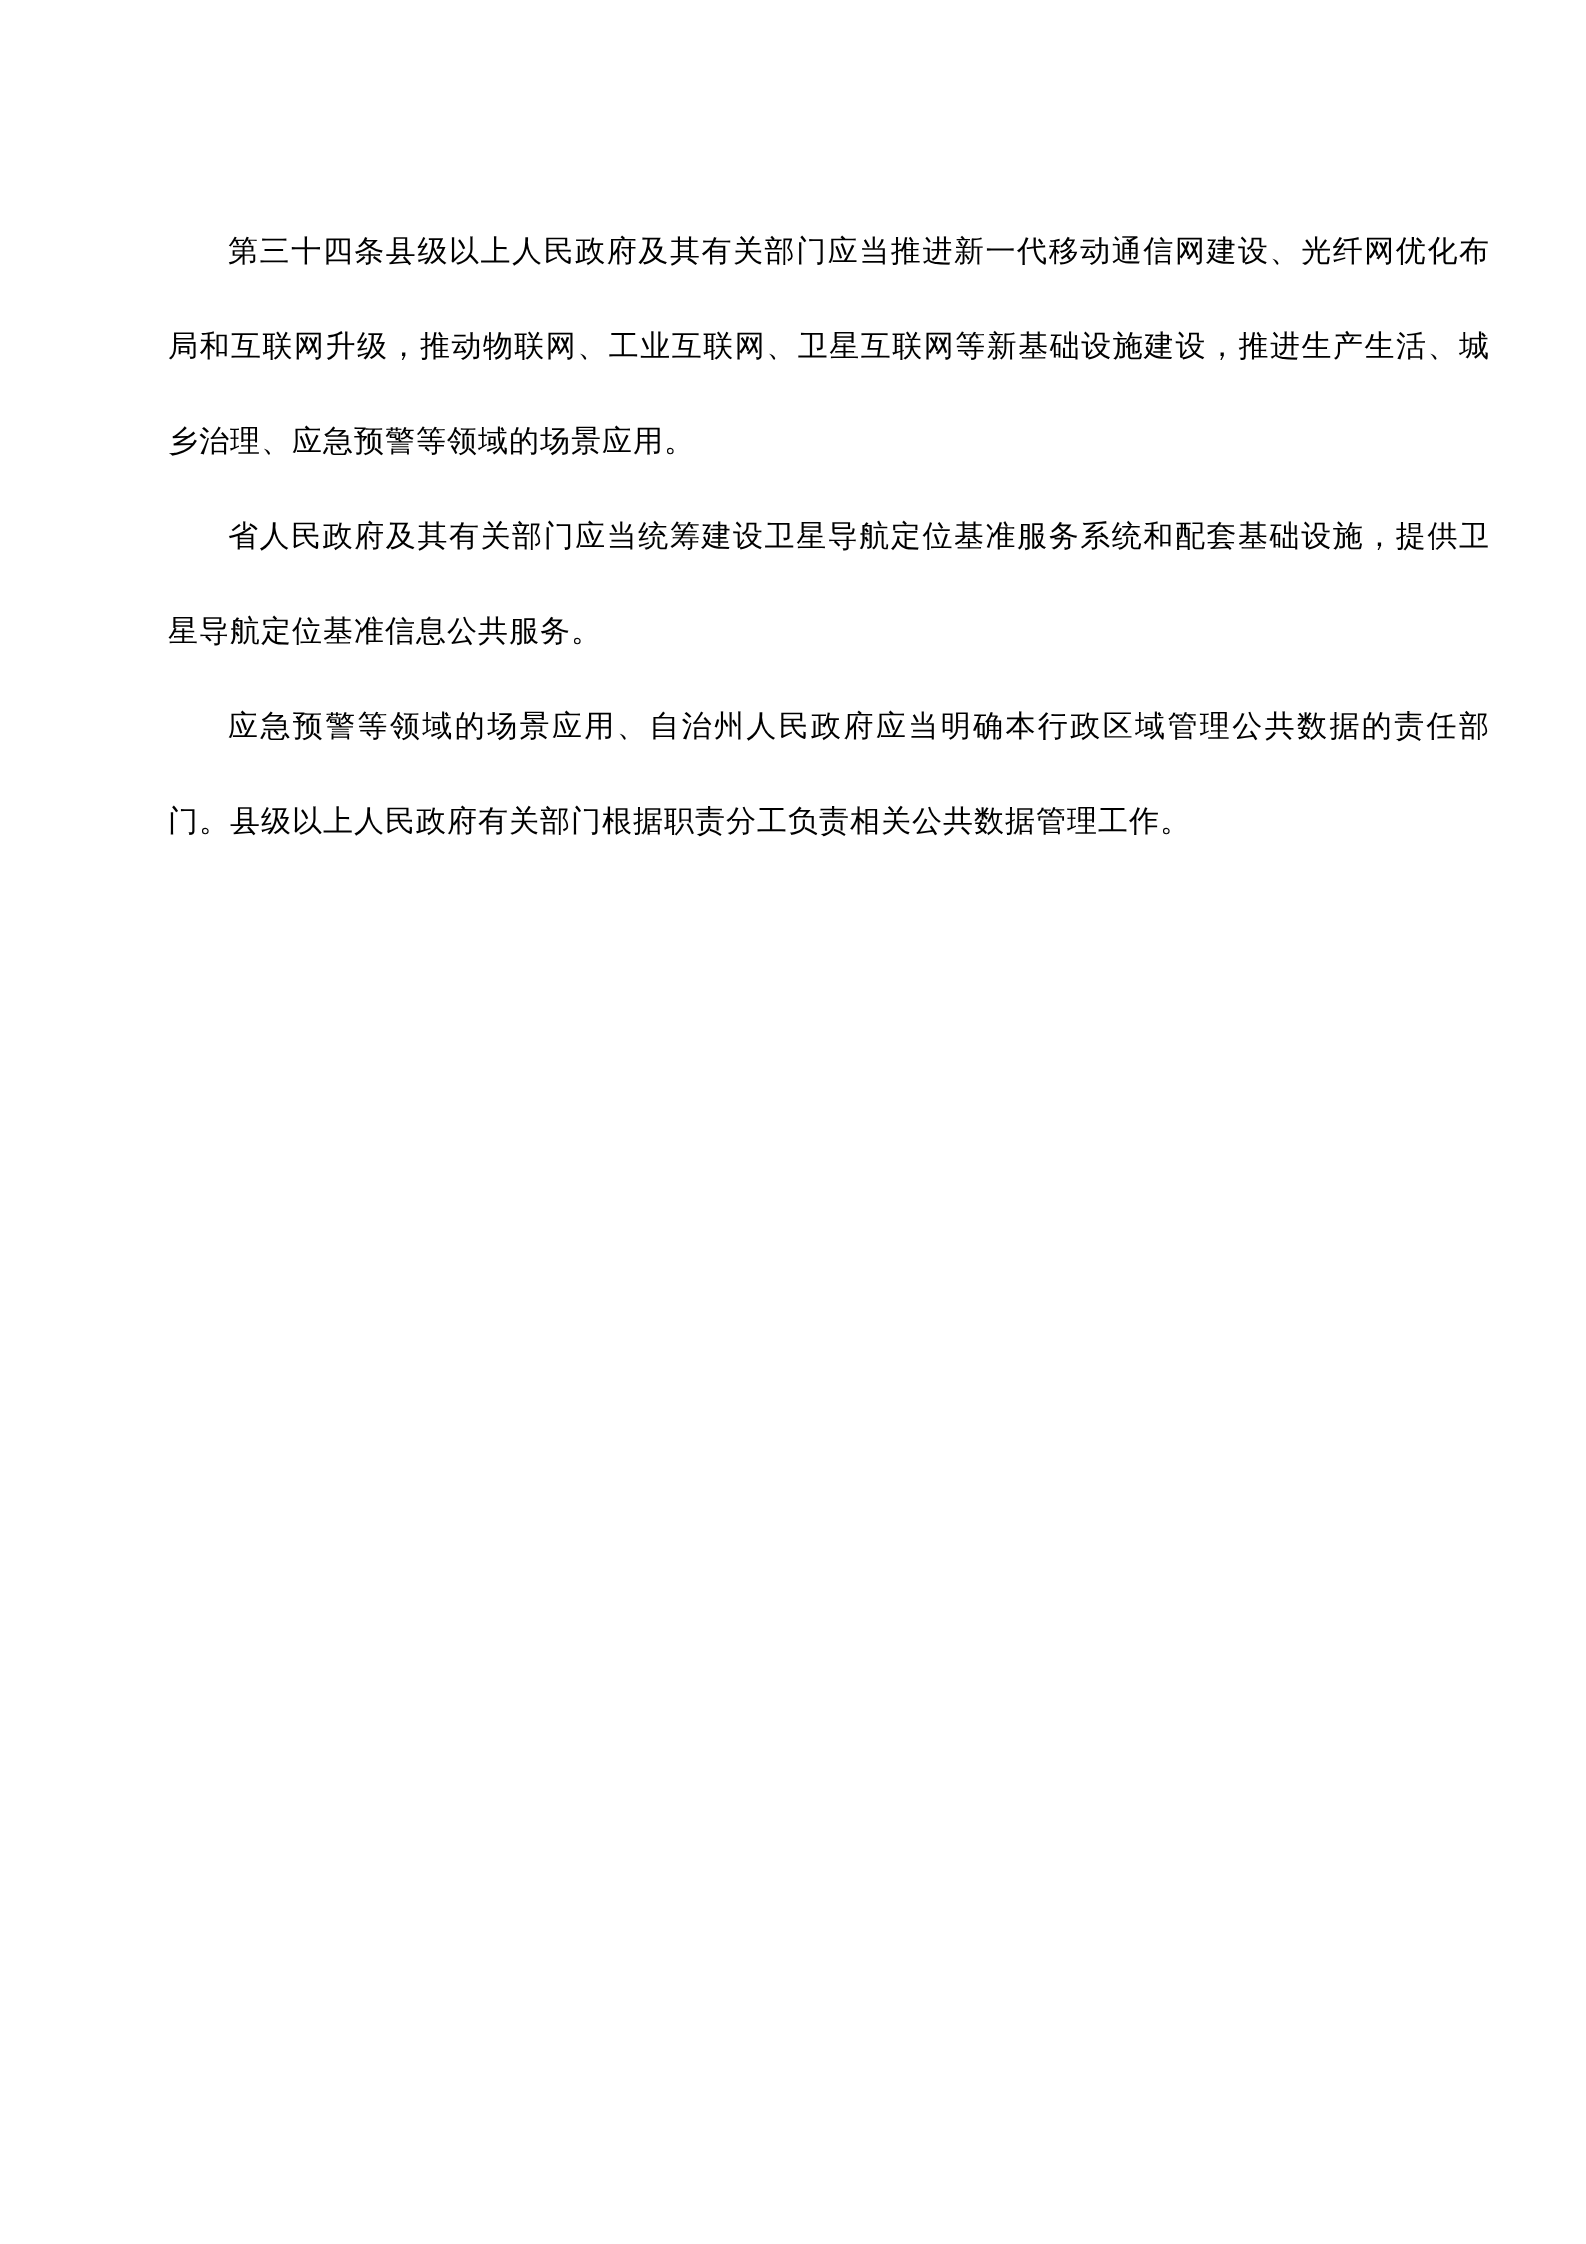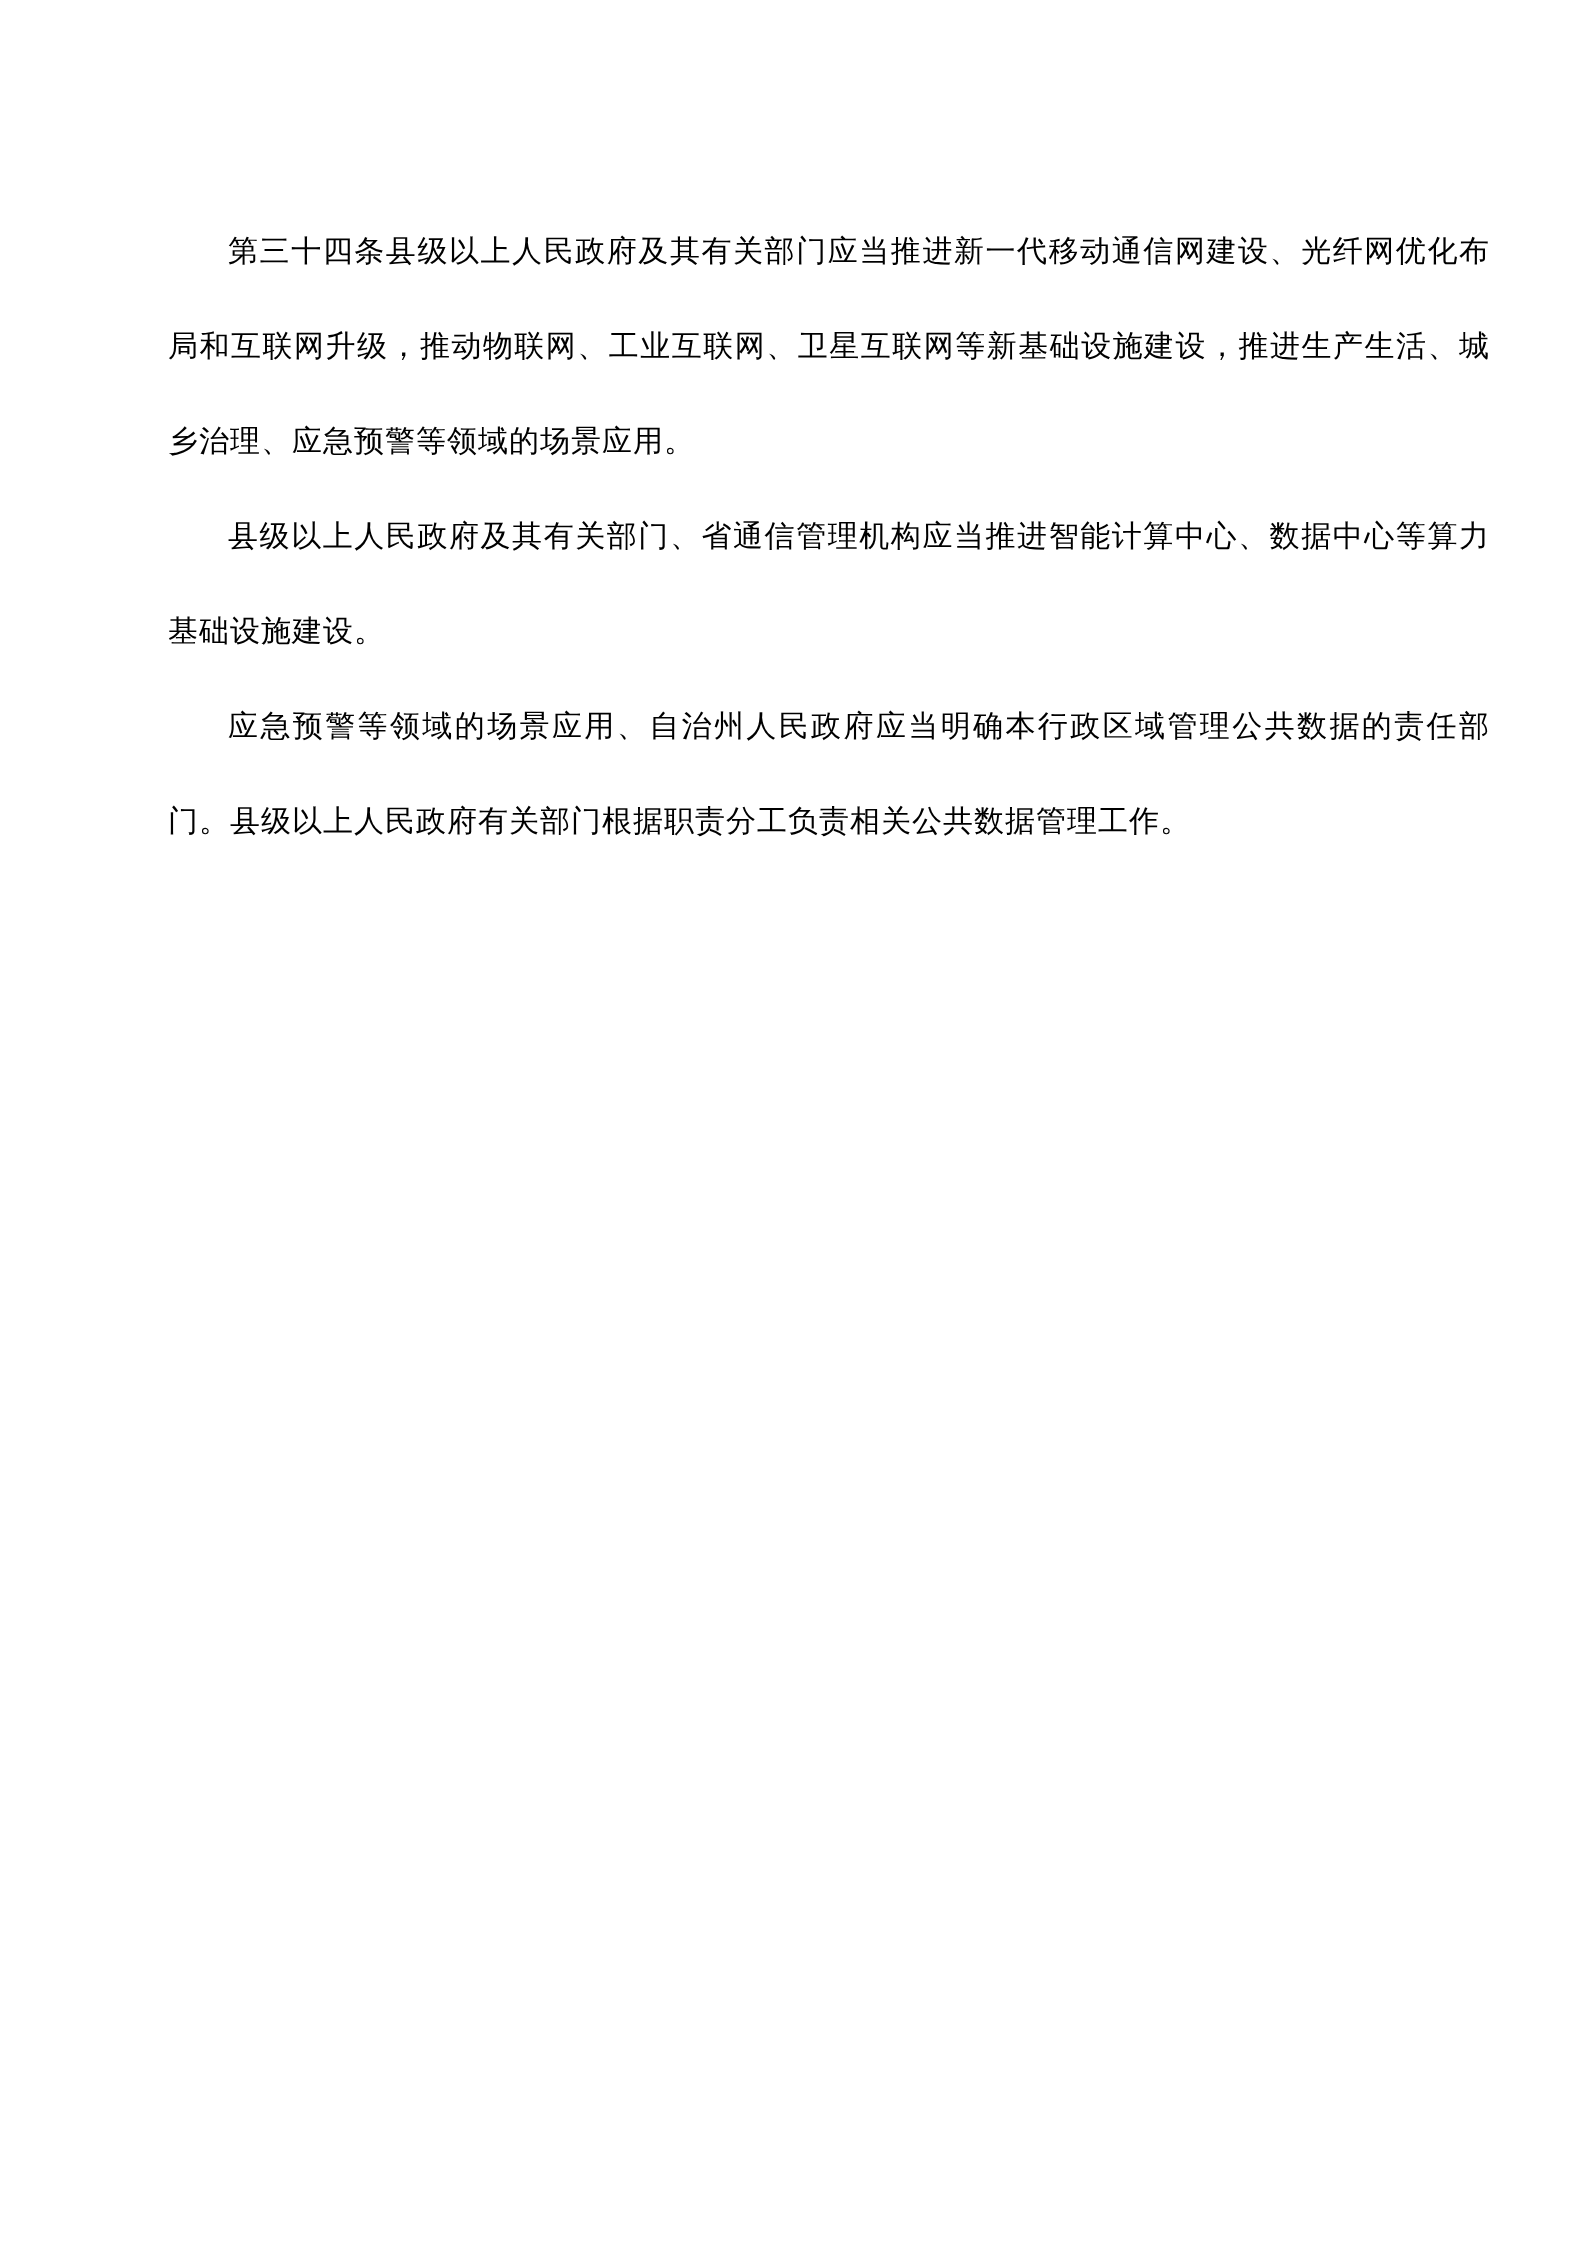--- a/index.html
+++ b/index.html
@@ -29,15 +29,15 @@
     text-indent: 2em;
     word-break: break-all;
     font-weight: 400;
   }
 </style>
 </head>
 <body>
 
 <div class="page">
   <p class="doc-paragraph">第三十四条县级以上人民政府及其有关部门应当推进新一代移动通信网建设、光纤网优化布局和互联网升级，推动物联网、工业互联网、卫星互联网等新基础设施建设，推进生产生活、城乡治理、应急预警等领域的场景应用。</p>
-  <p class="doc-paragraph">县级以上人民政府及其有关部门、省通信管理机构应当推进智能计算中心、数据中心等算力基础设施建设。</p>
+  <p class="doc-paragraph">省人民政府及其有关部门应当统筹建设卫星导航定位基准服务系统和配套基础设施，提供卫星导航定位基准信息公共服务。</p>
   <p class="doc-paragraph">应急预警等领域的场景应用、自治州人民政府应当明确本行政区域管理公共数据的责任部门。县级以上人民政府有关部门根据职责分工负责相关公共数据管理工作。</p>
 </div>
 
 </body></html>

